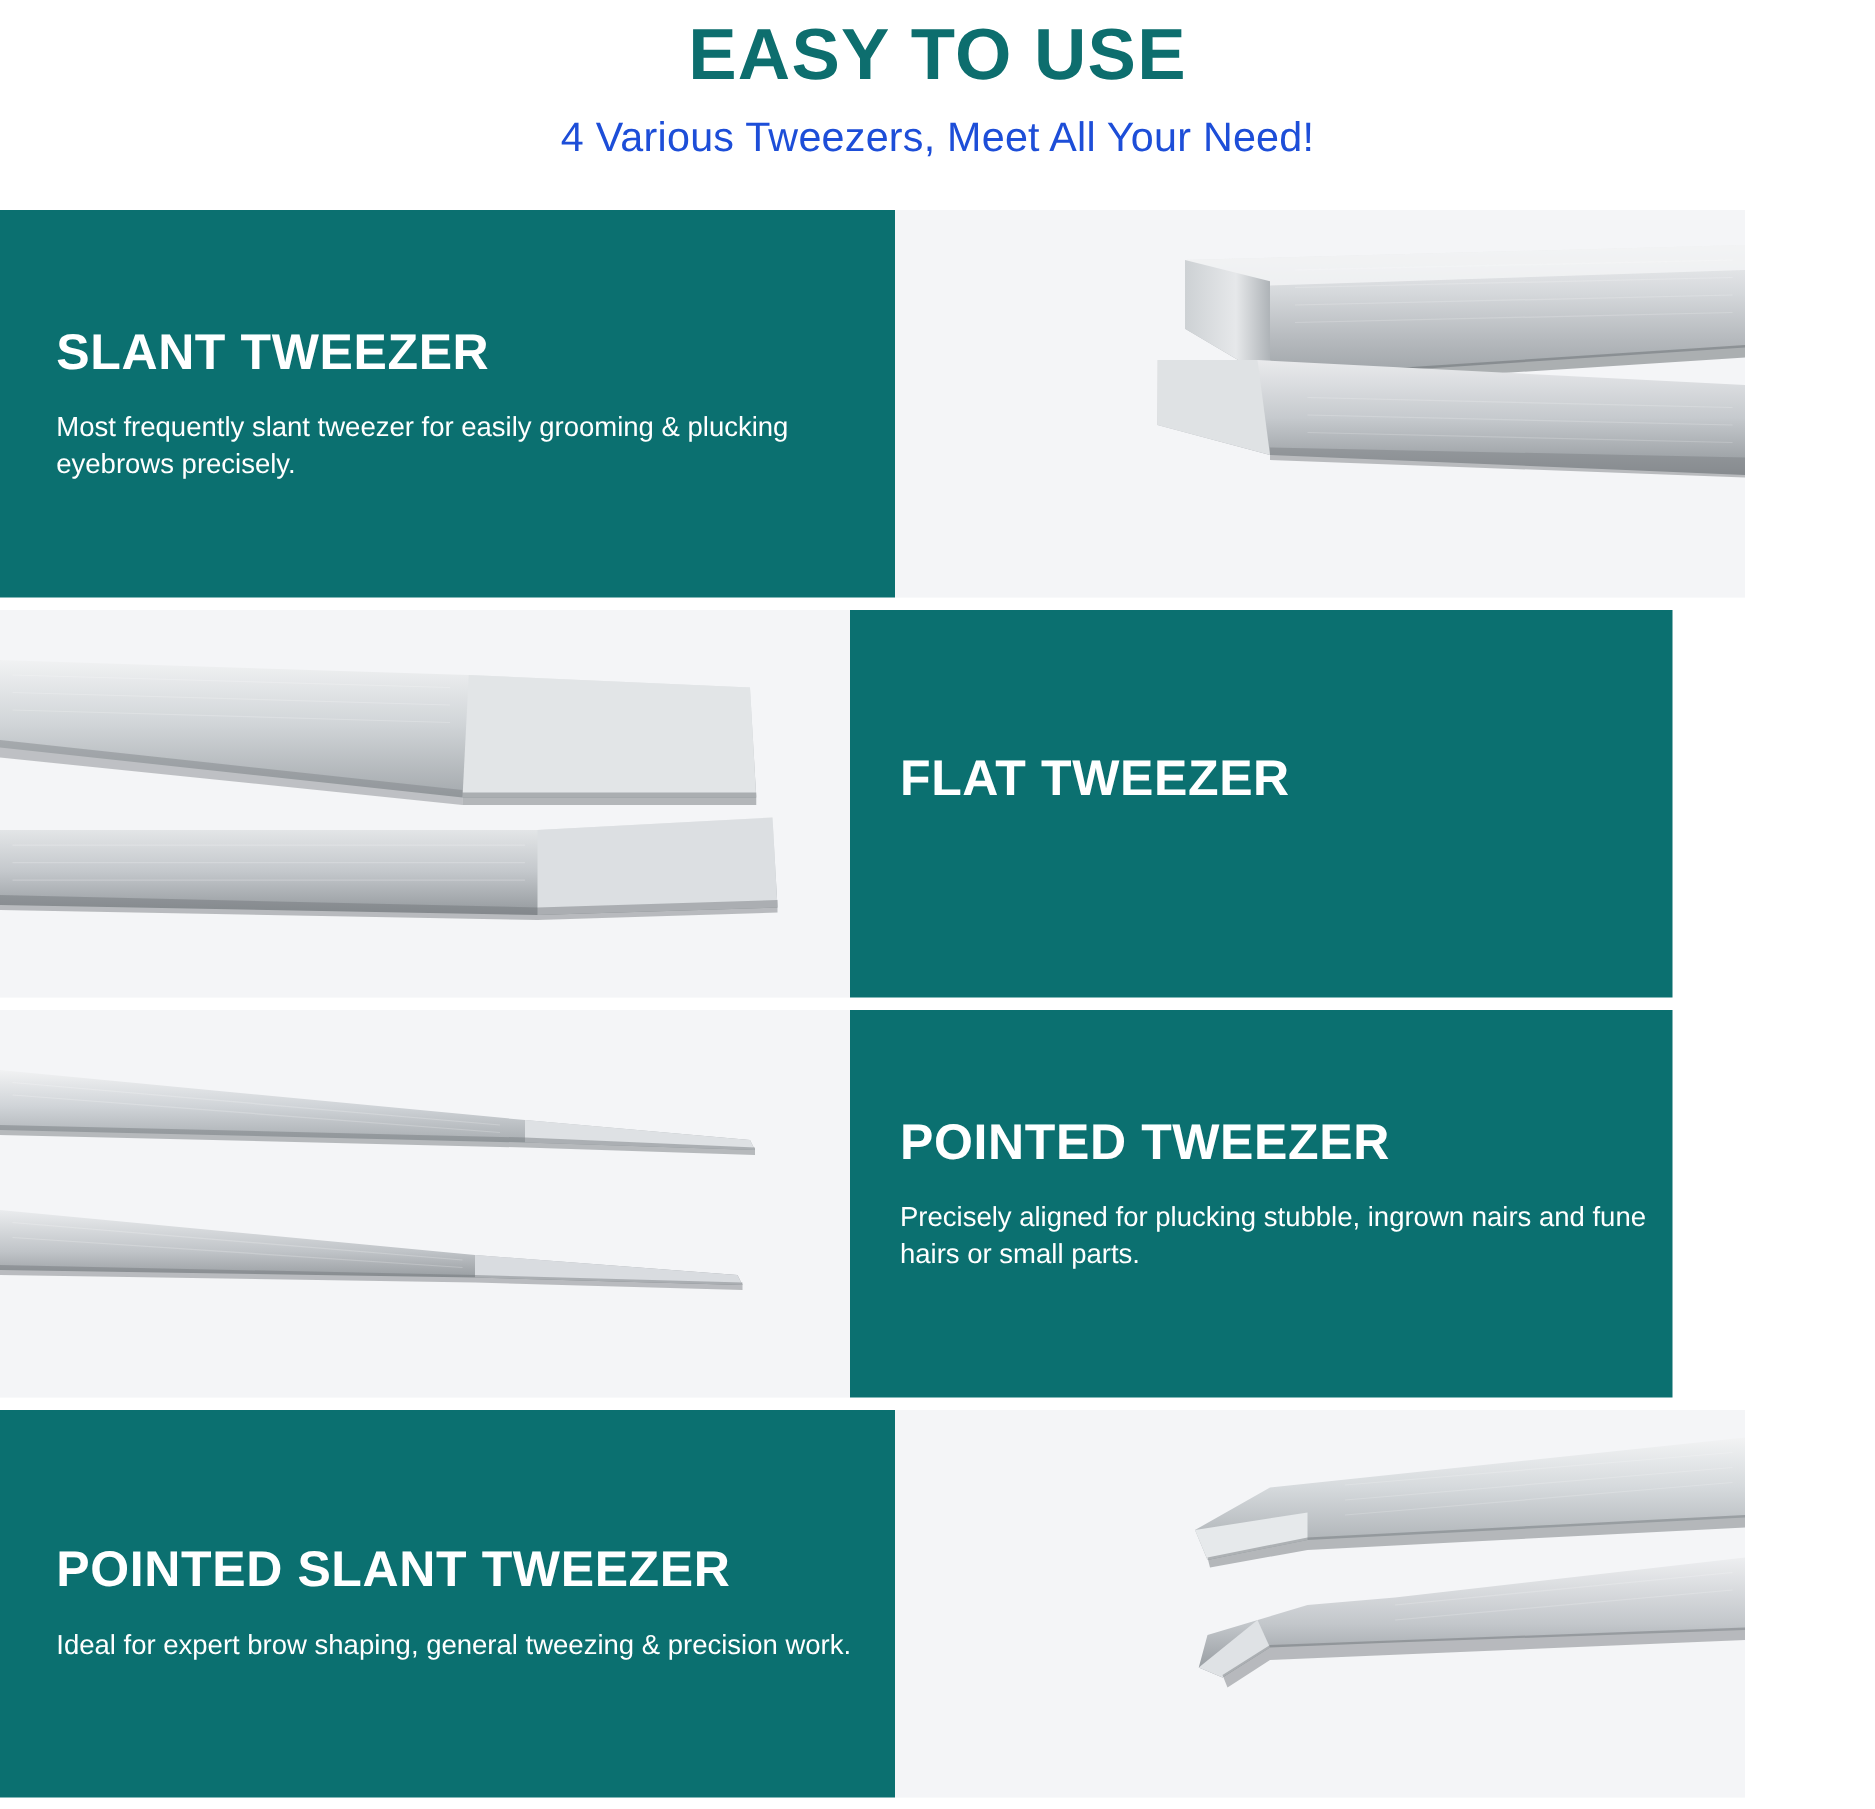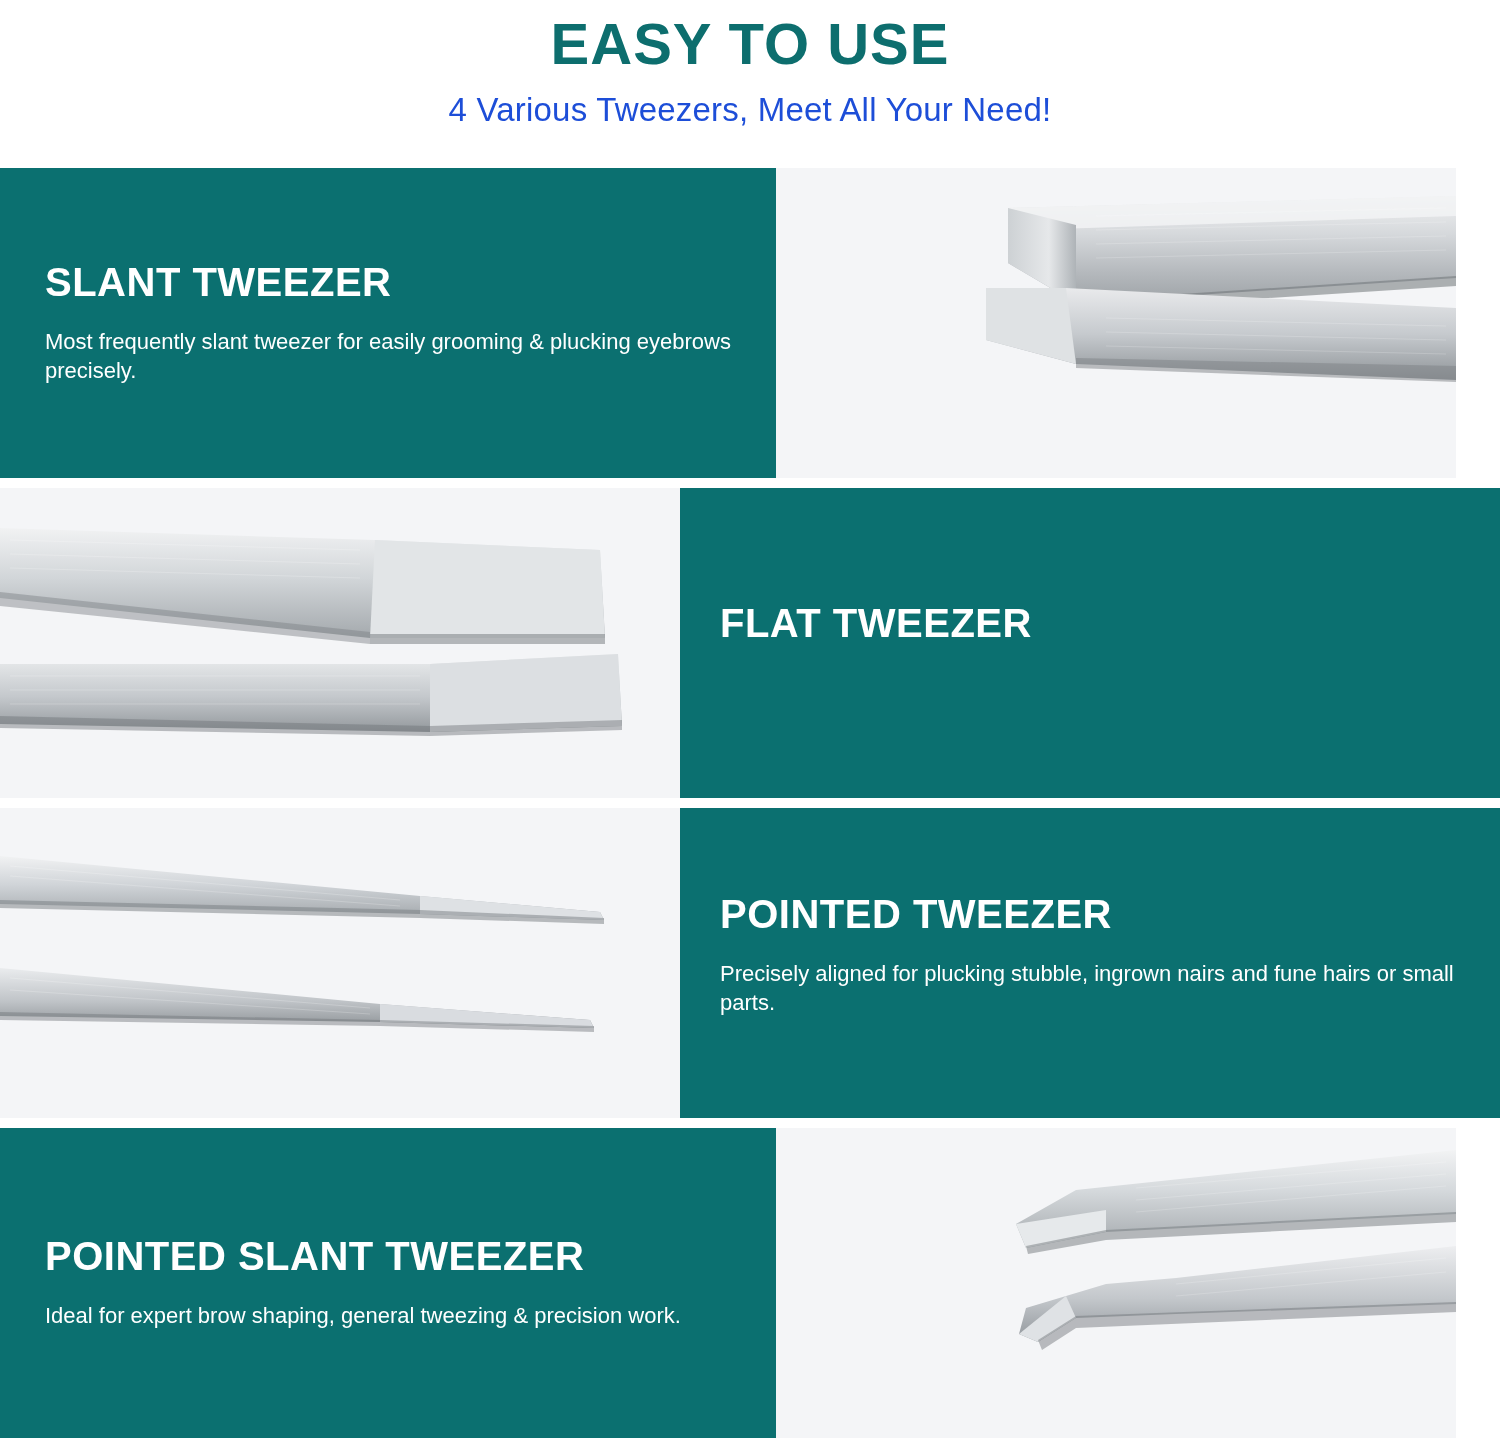--- a/index.html
+++ b/index.html
@@ -64,25 +64,25 @@
     display: flex;
     flex-direction: column;
     justify-content: center;
   }
   .panel-img {
     background: #f4f5f7;
     position: relative;
     overflow: hidden;
   }
 
-  .row-a .panel-text { width: 776px; padding: 0 0 0 45px; }
+  .row-a .panel-text { width: 716px; padding: 0 0 0 45px; }
   .row-a .panel-img  { width: 680px; }
 
   .row-b .panel-img  { width: 680px; }
-  .row-b .panel-text { width: 820px; padding: 0 0 16px 40px; }
+  .row-b .panel-text { width: 658px; padding: 0 0 16px 40px; }
 
   .panel-title {
     font-size: 40px;
     font-weight: bold;
     letter-spacing: 0.5px;
     margin: 0 0 24px 0;
     line-height: 1.05;
   }
   .panel-desc {
     font-size: 22px;

